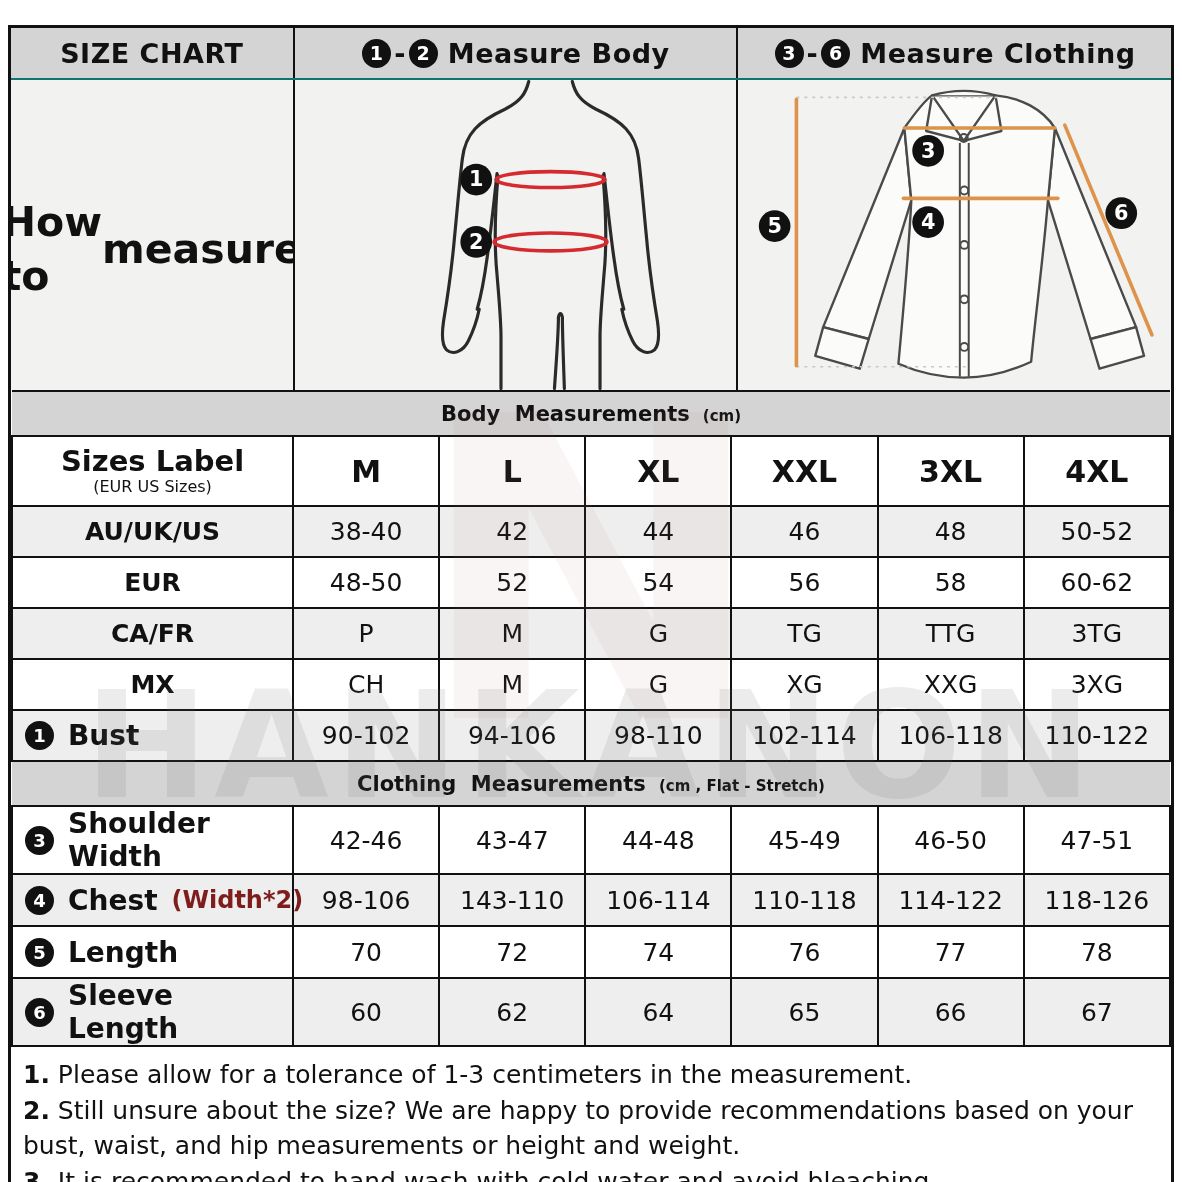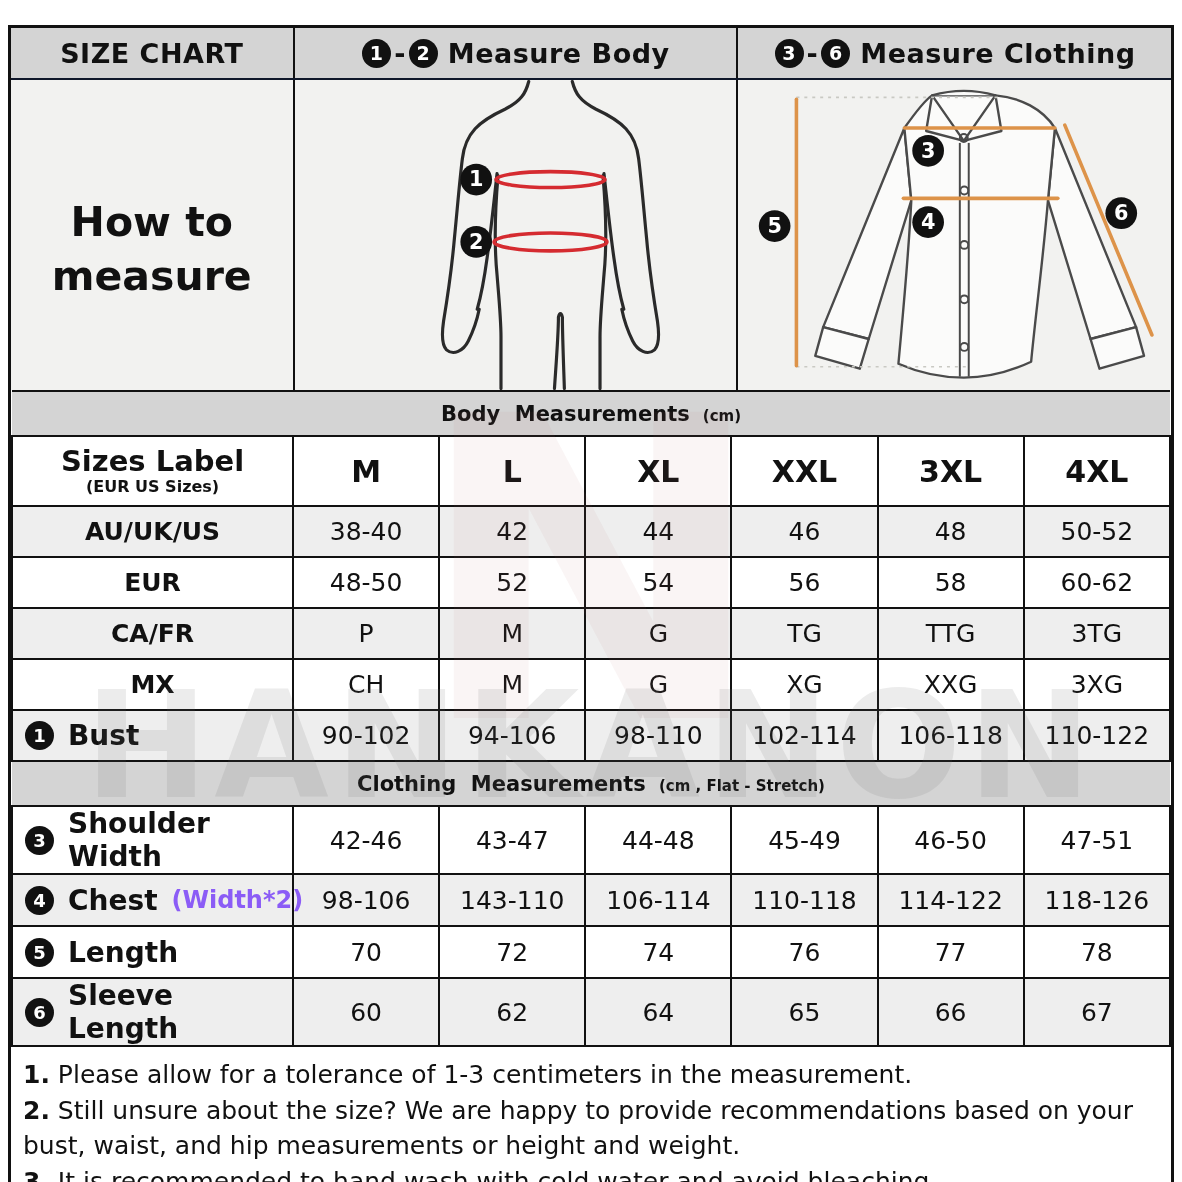--- a/index.html
+++ b/index.html
@@ -1,57 +1,57 @@
 <!DOCTYPE html>
 <html><head>
 <meta charset="utf-8">
 <style>
   html,body{margin:0;padding:0;background:#ffffff;}
   body{width:1182px;height:1182px;position:relative;font-family:"DejaVu Sans","Liberation Sans",sans-serif;color:#111;}
   .chart{position:absolute;left:8px;top:25px;width:1166px;box-sizing:border-box;border:3px solid #111;background:#fff;}
 
   
-  .top-row{display:flex;height:50px;background:#d4d4d4;border-bottom:2px solid #0f172a;justify-content:space-between;}
+  .top-row{display:flex;height:50px;background:#d4d4d4;border-bottom:2px solid #0f766e;justify-content:space-between;}
   .top-cell{box-sizing:border-box;display:flex;align-items:center;justify-content:center;font-weight:bold;font-size:27px;letter-spacing:.5px;}
   .top-cell + .top-cell{border-left:2px solid #111;}
   .c-label{width:24.27%;}
   .c-body{width:38.25%;}
   .c-clothing{width:37.48%;}
   .badge{display:inline-flex;align-items:center;justify-content:center;background:#111;color:#fff;border-radius:50%;font-weight:bold;}
   .hdr-badge{width:29px;height:29px;font-size:19px;margin:0 1px;}
   .hdr-dash{margin:0 2px;font-weight:bold;}
   .hdr-text{margin-left:9px;}
 
   
   .diagram-row{display:flex;height:310px;background:#f2f2f0;}
   .dia-cell{box-sizing:border-box;position:relative;overflow:hidden;}
   .dia-cell + .dia-cell{border-left:2px solid #111;}
-  .d-how{width:24.27%;display:flex;flex-direction:column;align-items:center;justify-content:center;margin-top:28px;}
+  .d-how{width:24.27%;display:flex;flex-direction:row;align-items:center;justify-content:center;margin-top:28px;}
   .d-body{width:38.25%;}
   .d-shirt{width:37.48%;}
   .how-line{font-size:41px;font-weight:bold;line-height:1.32;}
   .dia-cell svg{display:block;width:100%;height:100%;}
 
   
   table{width:100%;border-collapse:collapse;table-layout:fixed;}
   td{box-sizing:border-box;border:2px solid #111;text-align:center;vertical-align:middle;padding:0;}
   tr.band td{background:#d4d4d4;height:45px;border-left:none;border-right:none;}
   .band-title{font-size:21px;font-weight:bold;white-space:pre;}
   .band-unit{font-size:15px;font-weight:bold;margin-left:8px;}
   tr.size-head td{height:70px;background:#fff;}
   .sizes-label{font-size:29px;font-weight:bold;line-height:1.05;}
-  .sizes-sublabel{font-size:16px;font-weight:bold;}
+  .sizes-sublabel{font-size:16px;font-weight:normal;}
   .size-letter{font-size:30px;font-weight:bold;}
   tr.data-row td{height:51px;font-size:25px;background:#fff;}
   tr.alt td{background:#eeeeee;}
   td.row-label{font-size:28px;font-weight:bold;}
   td.badge-label{text-align:left;}
   .bl-inner{display:flex;align-items:center;gap:14px;padding-left:12px;font-size:28px;font-weight:bold;}
   .cell-badge{width:29px;height:29px;font-size:18px;flex:0 0 29px;}
-  .label-note{color:#8b5cf6;font-weight:bold;font-size:24px;}
+  .label-note{color:#7f1d1d;font-weight:bold;font-size:24px;}
   tr.cloth-row td{height:52px;}
 
   
   .notes{padding:10px 12px 14px 12px;font-size:25px;line-height:1.42;background:#fff;}
   .note-num{font-weight:bold;}
 
   
   .wm{position:absolute;left:0;width:100%;text-align:center;font-weight:bold;pointer-events:none;z-index:5;}
   .wm-text{top:632px;font-size:148px;letter-spacing:6px;color:rgba(110,110,110,0.13);}
   .wm-n{top:300px;font-size:420px;color:rgba(190,120,120,0.07);}

